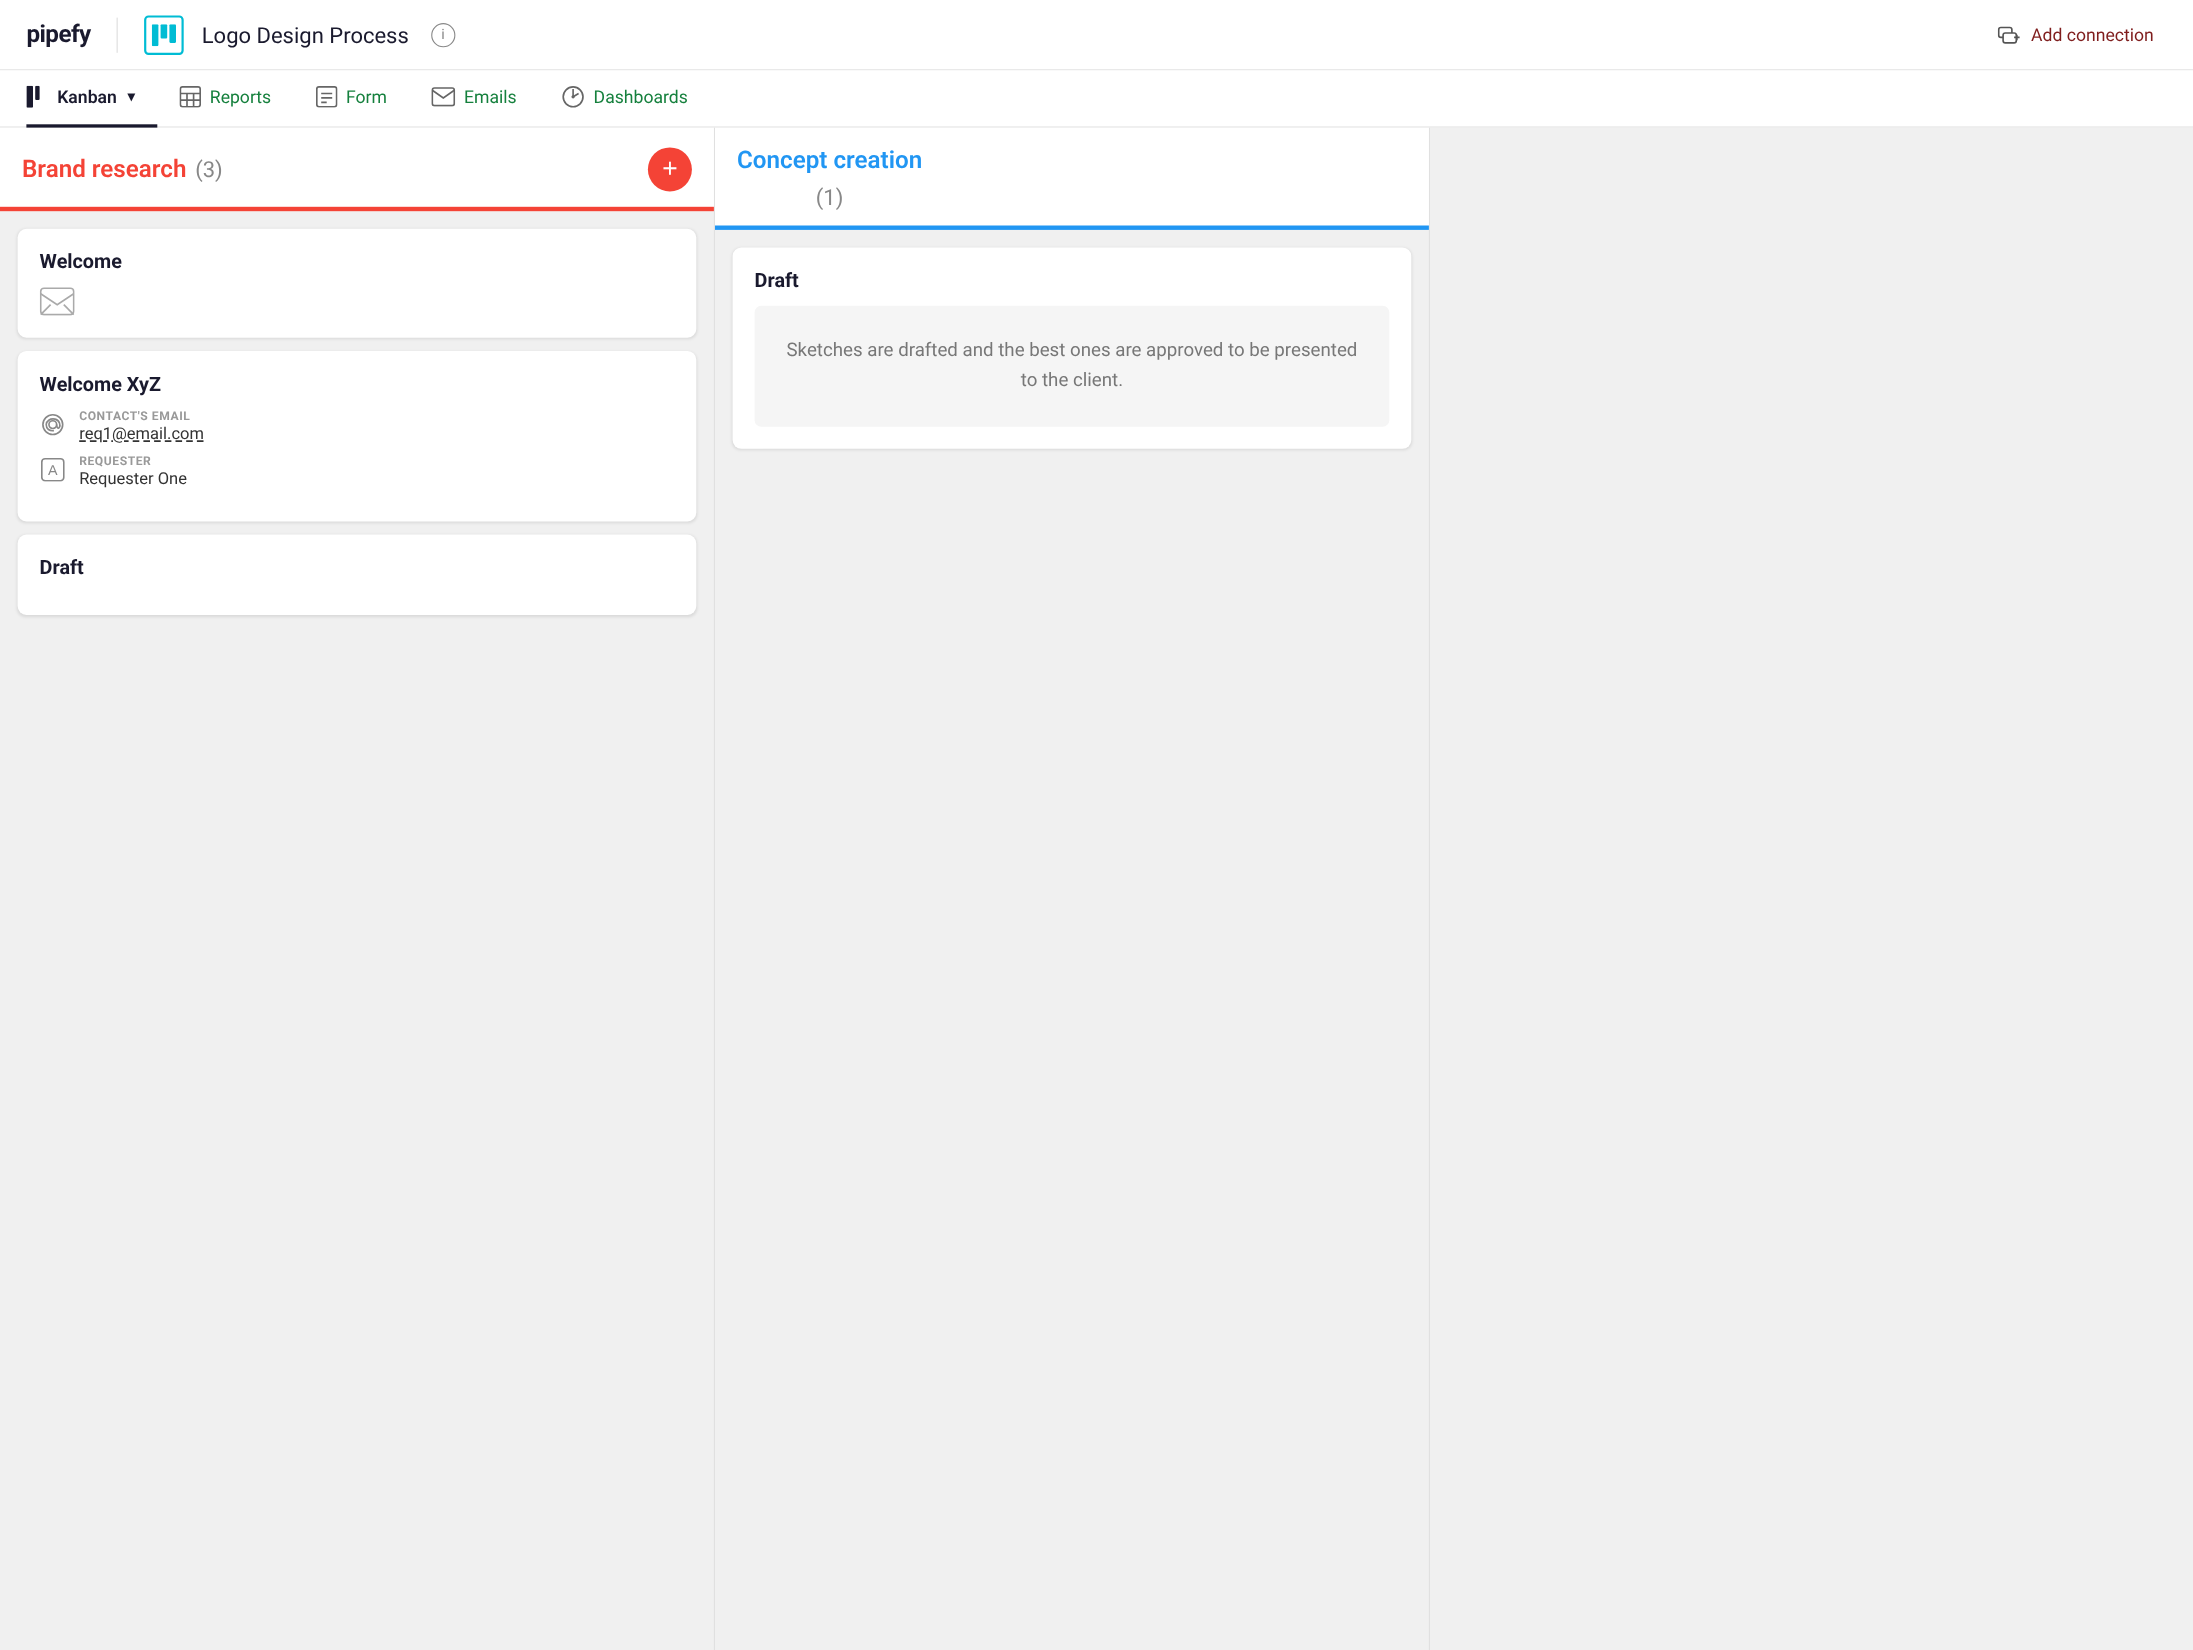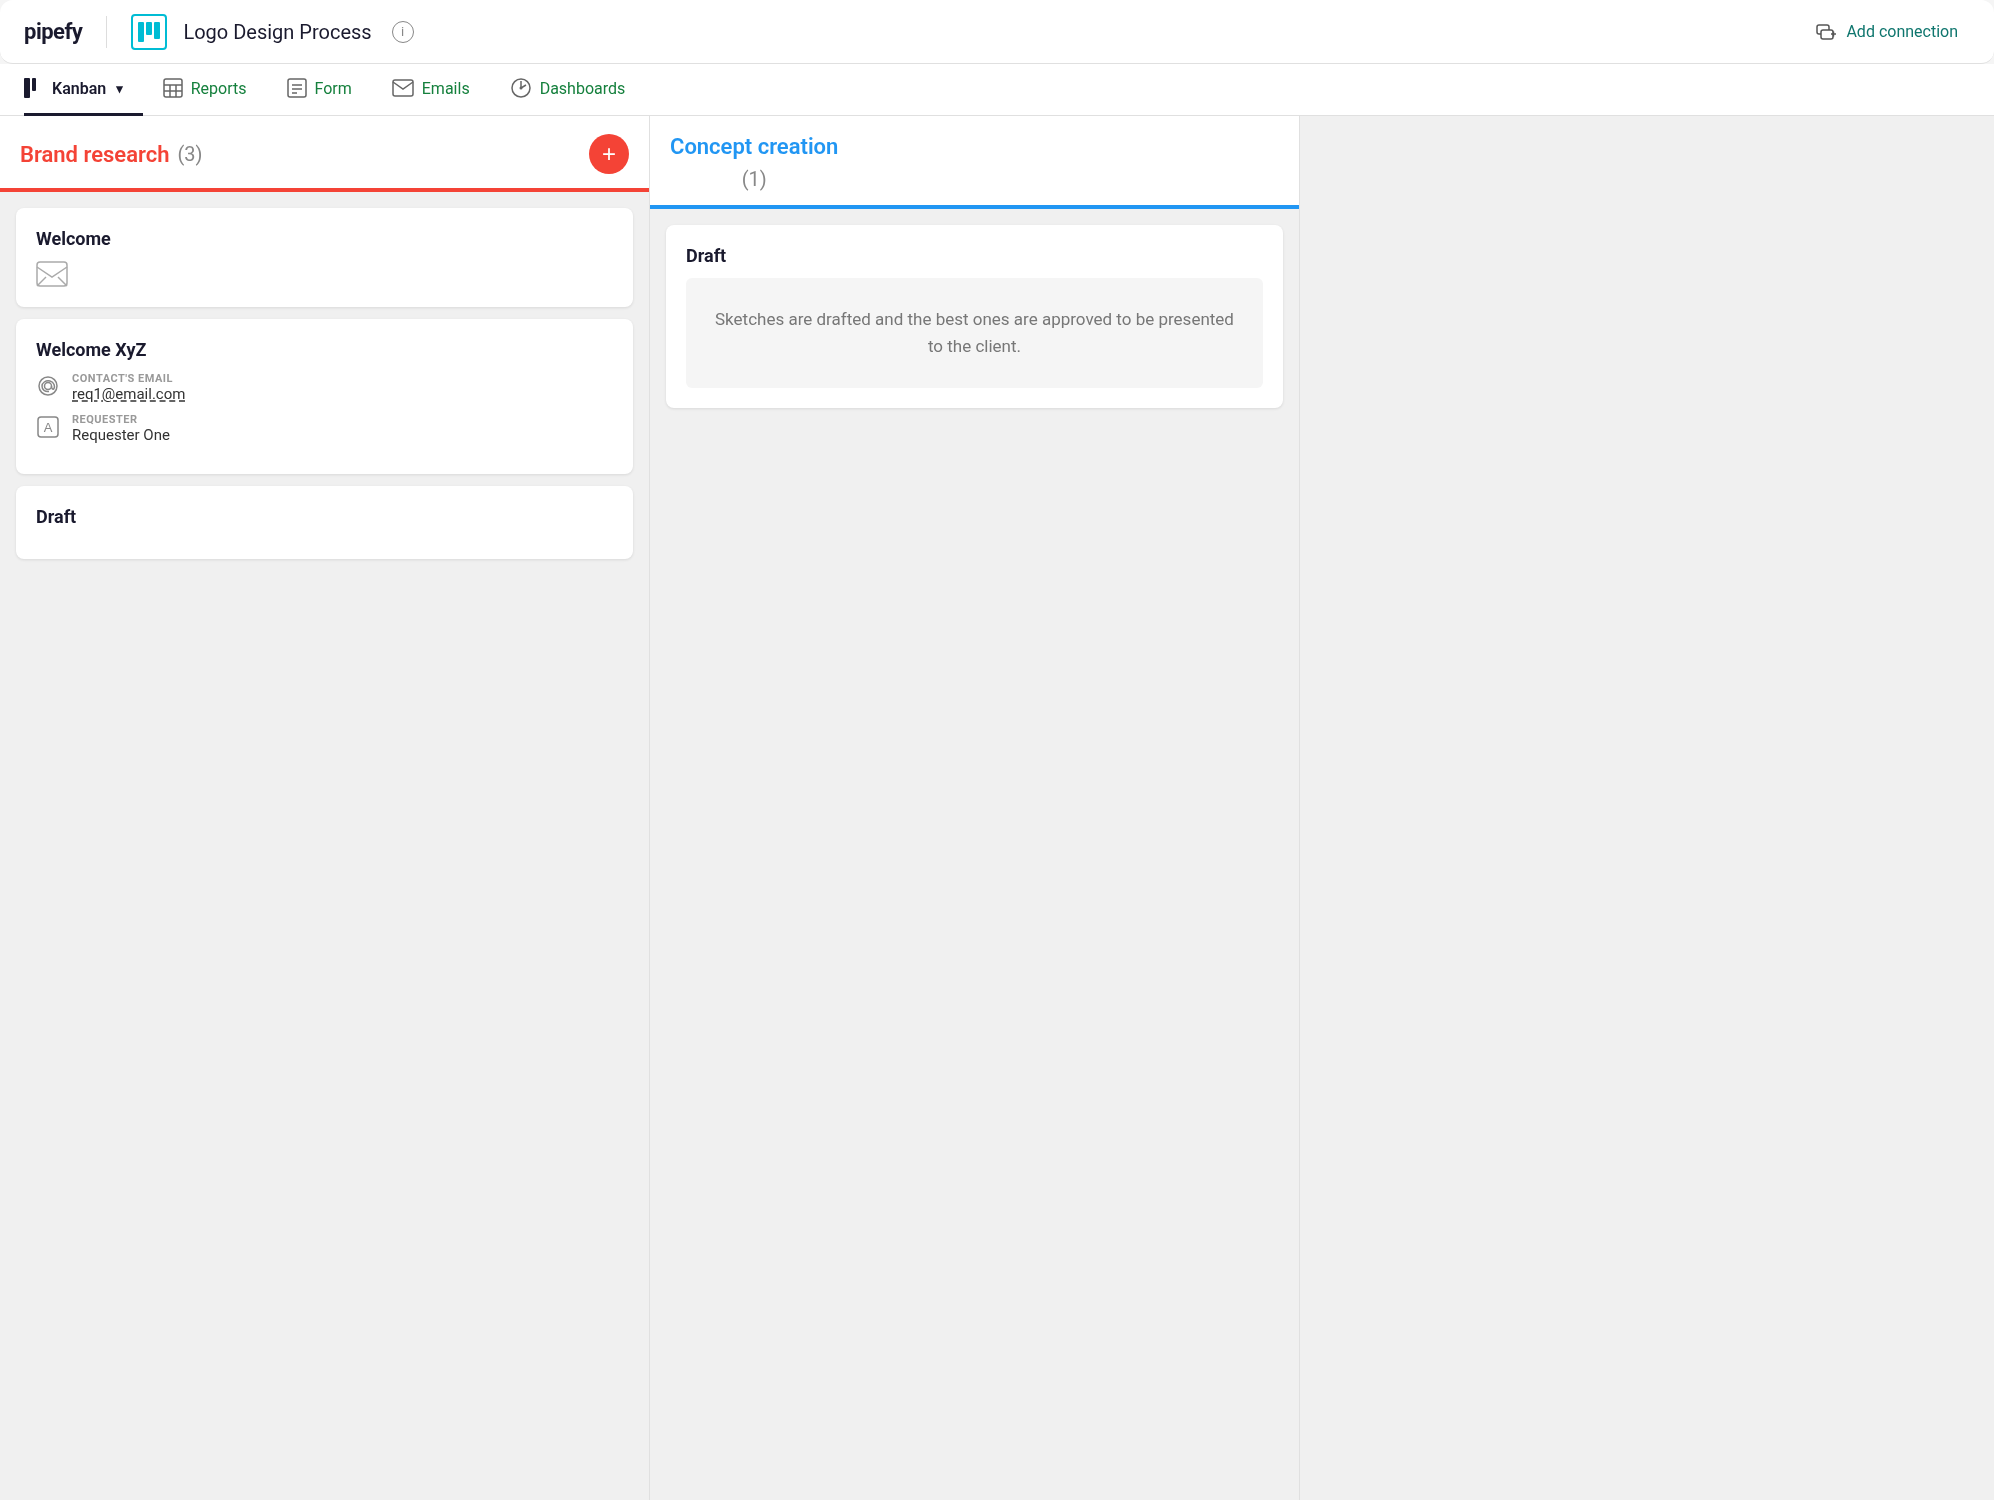--- a/index.html
+++ b/index.html
@@ -11,21 +11,20 @@
 
     
     .top-nav {
       display: flex;
       align-items: center;
       background: #fff;
       padding: 0 24px;
       height: 64px;
       border-bottom: 1px solid #e0e0e0;
       gap: 16px;
-      border-radius: 13px;
     }
     .logo {
       font-size: 22px;
       font-weight: 700;
       color: #1a1a2e;
       letter-spacing: -0.5px;
     }
     .nav-divider {
       width: 1px;
       height: 32px;
@@ -60,21 +59,21 @@
       font-size: 13px;
       color: #888;
       cursor: pointer;
       margin-left: 4px;
     }
     .add-connection {
       display: flex;
       align-items: center;
       gap: 8px;
       margin-left: auto;
-      color: #0f766e;
+      color: #7f1d1d;
       font-size: 16px;
       cursor: pointer;
       padding: 6px 12px;
       border-radius: 4px;
     }
     .add-conn-icon {
       font-size: 18px;
       color: #555;
     }
 

